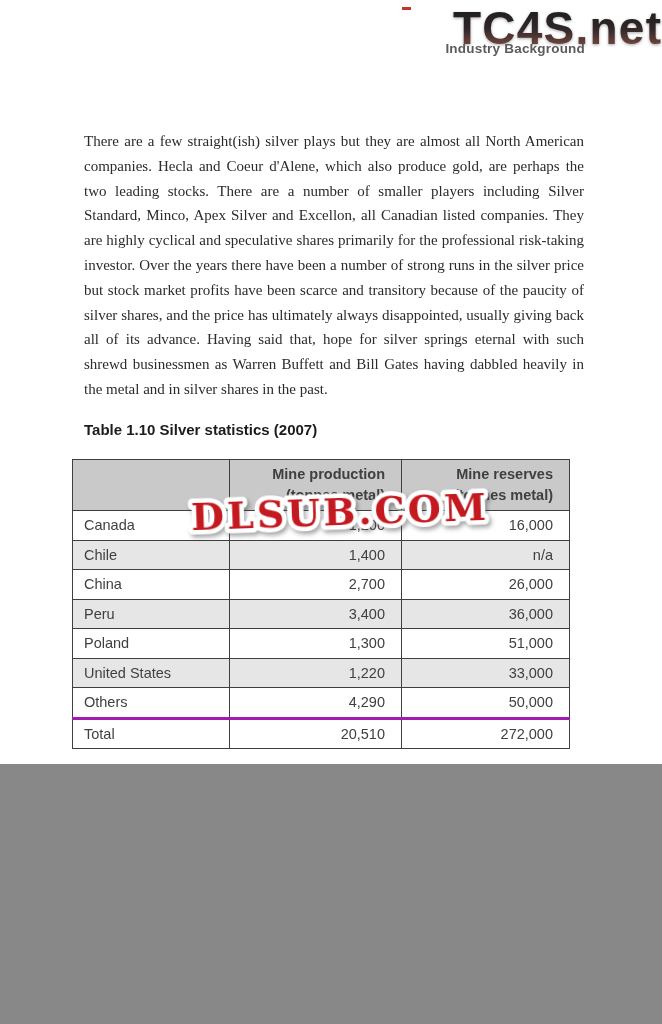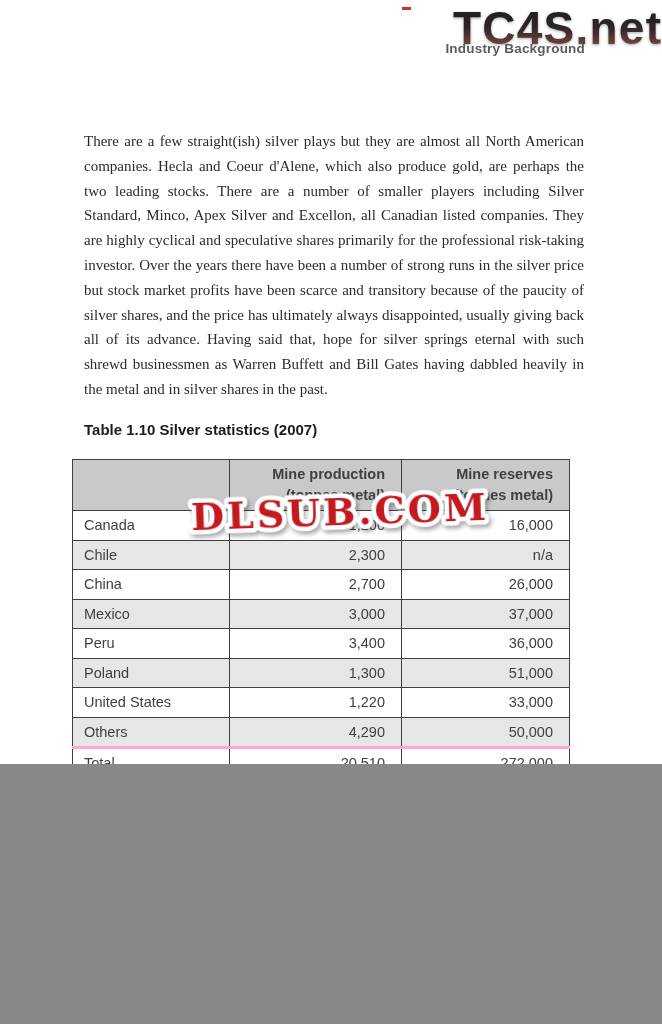--- a/index.html
+++ b/index.html
@@ -39,21 +39,21 @@
   #silver-table col.c3 { width:168px; }
   #silver-table th, #silver-table td { border:1px solid #3f3f3f; vertical-align:middle; }
   #silver-table thead th {
     background:#c9c9c9; font-weight:bold; text-align:right;
     padding:4px 16px 4px 4px; height:40px; line-height:21px; font-size:14.5px;
   }
   #silver-table tbody td, #silver-table tfoot td { height:26.5px; }
   #silver-table td.country { padding-left:11px; text-align:left; }
   #silver-table td.num { padding-right:16px; text-align:right; }
   #silver-table tbody tr:nth-child(even) td { background:#e6e6e6; }
-  #silver-table tfoot td { border-top:3px solid #f9a8d4; }
+  #silver-table tfoot td { border-top:3px solid #a21caf; }
 
   #source-line { position:absolute; top:811px; left:84px; font-size:14px; color:#3a3a3a; }
 
   
   #center-watermark {
     position:absolute; top:480px; left:186px; width:306px; height:64px;
     transform:rotate(-2deg);
     filter:drop-shadow(2px 3px 2px rgba(60,60,60,0.45));
   }
   #footer-watermark {
@@ -107,32 +107,27 @@
       </tr>
     </thead>
     <tbody>
       <tr>
         <td class="country">Canada</td>
         <td class="num">1,200</td>
         <td class="num">16,000</td>
       </tr>
       <tr>
         <td class="country">Chile</td>
-        <td class="num">2,300</td>
+        <td class="num">1,400</td>
         <td class="num">n/a</td>
       </tr>
       <tr>
         <td class="country">China</td>
         <td class="num">2,700</td>
         <td class="num">26,000</td>
-      </tr>
-      <tr>
-        <td class="country">Mexico</td>
-        <td class="num">3,000</td>
-        <td class="num">37,000</td>
       </tr>
       <tr>
         <td class="country">Peru</td>
         <td class="num">3,400</td>
         <td class="num">36,000</td>
       </tr>
       <tr>
         <td class="country">Poland</td>
         <td class="num">1,300</td>
         <td class="num">51,000</td>

